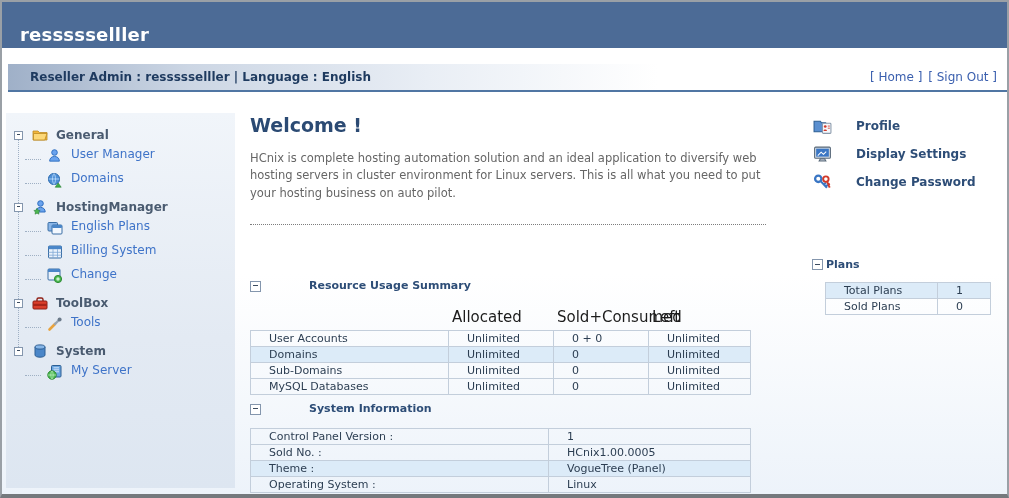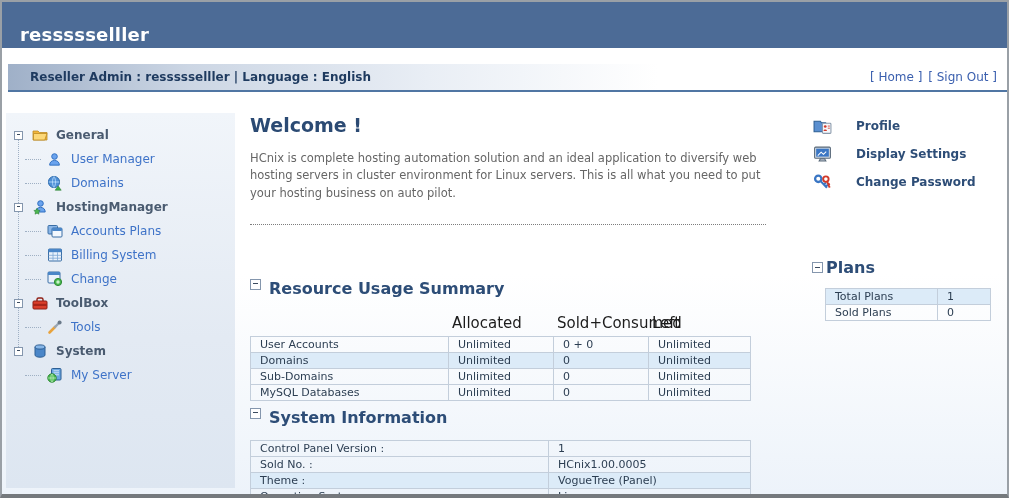--- a/index.html
+++ b/index.html
@@ -27,46 +27,46 @@
 
   
   .sidebar { position:absolute; left:4px; top:19px; bottom:6px; width:229px;
              background:linear-gradient(180deg,#f1f5fa 0%, #e3eaf3 60%, #dde6f1 100%); }
   .tree { position:relative; padding:10px 0 0 6px; }
   .tree-line { position:absolute; left:12px; top:22px; width:0; border-left:1px dotted #9fb0c4; }
   .sec-row { display:flex; align-items:center; height:24px; position:relative; cursor:pointer; }
   .sec-row .mbox { margin-left:2px; }
   .sec-row .ticon { margin-left:8px; }
   .sec-label { margin-left:8px; font-size:12px; font-weight:bold; color:#4a5b70; }
-  .child-row { display:flex; align-items:center; height:24px; padding-left:34px; position:relative; cursor:pointer; }
+  .child-row { display:flex; align-items:flex-start; height:24px; padding-left:34px; position:relative; cursor:pointer; }
   .child-row::before { content:''; position:absolute; left:13px; top:12px; width:16px; border-top:1px dotted #9fb0c4; }
   .child-label { margin-left:8px; font-size:12px; color:#3e73c8; }
 
   .mbox { display:inline-block; flex:none; width:9px; height:9px; background:#fff; border:1px solid #8496ad; position:relative; }
   .mbox::after { content:''; position:absolute; left:2px; right:2px; top:50%; margin-top:-1px; height:1px; background:#3c4c60; }
   .mbox.lg { width:11px; height:11px; }
   .ticon { display:inline-flex; flex:none; width:17px; height:17px; align-items:center; justify-content:center; }
 
   
   .main { position:absolute; left:248px; top:20px; width:516px; }
   .welcome { font-size:19px; font-weight:bold; color:#2b4a73; }
   .welcome-text { margin-top:14px; font-size:11.5px; color:#666; line-height:1.5; width:512px; }
   .dotted-sep { margin-top:22px; border-top:1px dotted #7d7d7d; height:0; }
 
-  .section-head { display:flex; align-items:flex-start; }
+  .section-head { display:flex; align-items:flex-end;gap:40px; }
   .section-head.rus { margin-top:54px; }
   .section-head.si  { margin-top:7px; }
-  .section-title { margin-left:8px; font-size:16px; font-weight:bold; color:#2d4d77; }
+  .section-title { margin-left:8px; font-size:11px; font-weight:bold; color:#2d4d77; }
 
   .rus-colheads { display:grid; grid-template-columns:198px 105px 95px 102px; margin-top:16px; padding-bottom:4px; }
   .rus-colheads span { font-size:15px; font-weight:normal; color:#1c1c1c; padding-left:4px; }
 
   table.data-table { border-collapse:collapse; table-layout:fixed; }
   table.data-table { border:1px solid #95a1af; }
-  table.data-table td { border:1px solid #c3cedb; font-size:11px; color:#2c3e52; padding:1px 9px; height:16px; overflow:hidden; white-space:nowrap; }
+  table.data-table td { border:1px solid #c3cedb; font-size:11px; color:#2c3e52; padding:1px 18px; height:16px; overflow:hidden; white-space:nowrap; }
   tr.shaded { background:#dcebf8; }
   .rus-table { width:500px; }
   .si-table { width:500px; margin-top:13px; }
 
   
   .rightpanel { position:absolute; left:810px; top:18px; width:185px; }
   .quicklink { display:flex; align-items:center; height:28px; cursor:pointer; }
   .quicklink .qicon { display:inline-flex; width:20px; height:20px; flex:none; align-items:center; justify-content:center; }
   .quicklink .qlabel { margin-left:24px; font-size:12px; font-weight:bold; color:#2d4d77; }
   .plans-head { display:flex; align-items:center; margin-top:62px; }
@@ -136,21 +136,21 @@
             <span class="sec-label">HostingManager</span>
           </div>
           <div class="child-row">
             <span class="ticon">
               <svg width="16" height="16" viewBox="0 0 16 16">
                 <rect x="1" y="2.5" width="9.5" height="8.5" rx="1" fill="#8ab6e8" stroke="#3a6ea5"></rect>
                 <rect x="5" y="5" width="10" height="9" rx="1" fill="#f3f8fe" stroke="#3a6ea5"></rect>
                 <rect x="5" y="5" width="10" height="3" rx="1" fill="#4a86c8"></rect>
               </svg>
             </span>
-            <span class="child-label">Accounts Plans</span>
+            <span class="child-label">English Plans</span>
           </div>
           <div class="child-row">
             <span class="ticon">
               <svg width="16" height="16" viewBox="0 0 16 16">
                 <rect x="1.5" y="2" width="13" height="12" rx="1" fill="#eaf2fc" stroke="#3a6ea5"></rect>
                 <rect x="1.5" y="2" width="13" height="3.2" fill="#4a86c8"></rect>
                 <path d="M1.5 8.3h13M1.5 11.2h13M6 5.2v8.8M10.5 5.2v8.8" stroke="#7da7d4" stroke-width="0.8"></path>
               </svg>
             </span>
             <span class="child-label">Billing System</span>

